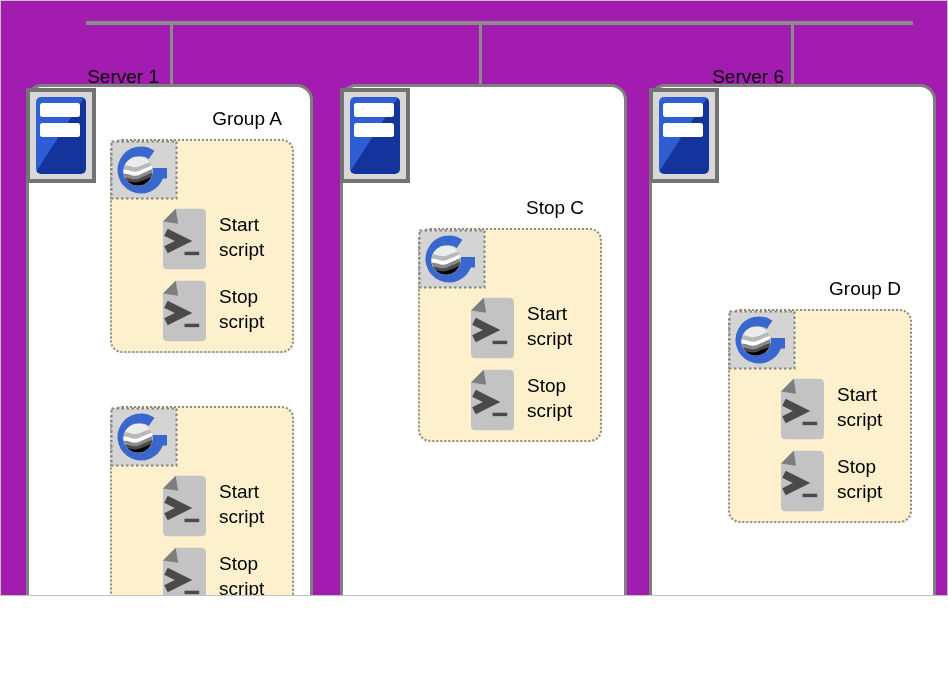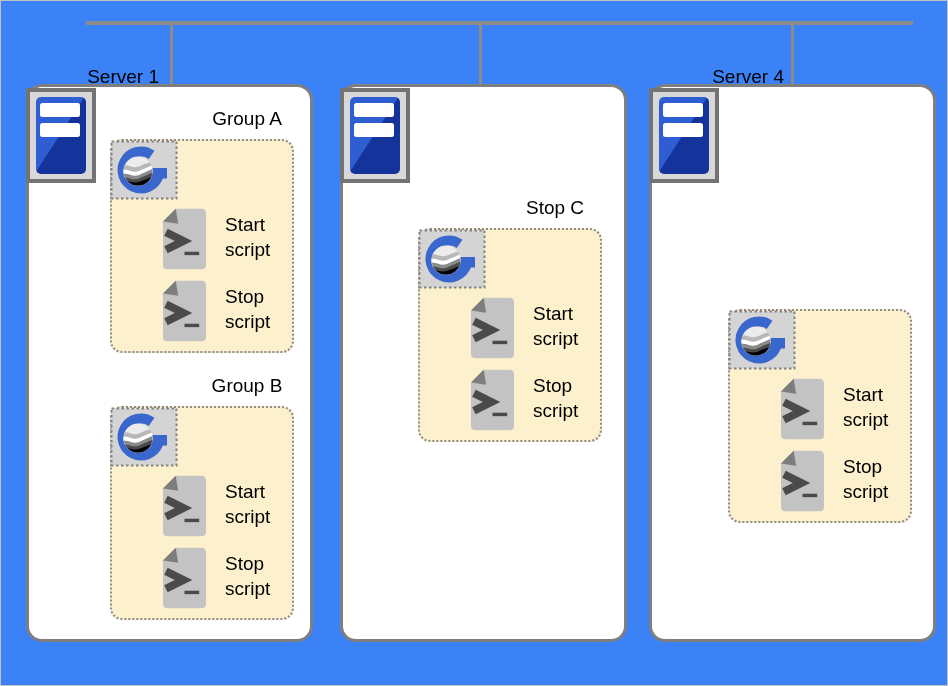--- a/index.html
+++ b/index.html
@@ -1,21 +1,21 @@
 <!DOCTYPE html>
 <html><head>
 <meta charset="utf-8">
 <style>
   html,body{margin:0;padding:0;background:#fff;}
   .canvas{
     position:relative;
-    width:948px;height:686px;
+    width:948px;height:596px;
     box-sizing:border-box;
     border:1px solid #c2c2c2;
-    background:#3b82f6;
+    background:#a21caf;
     font-family:"Liberation Sans", sans-serif;
     color:#000;
     overflow:hidden;
   }
   
   .hline{position:absolute;left:85px;top:20px;width:827px;height:4px;background:#8c8c8c;}
   .vline{position:absolute;top:22px;width:3px;height:80px;background:#8c8c8c;}
   .vline.v1{left:169px}.vline.v2{left:478px}.vline.v3{left:790px}
   
   .server-label{
@@ -45,21 +45,21 @@
   .group-label{
     position:absolute;top:-34px;left:65px;width:140px;height:24px;
     font-size:19px;line-height:24px;text-align:center;white-space:nowrap;
   }
   .gateway-icon{position:absolute;left:-2px;top:-1px;width:68px;height:60px;}
   .script-item{position:absolute;left:50px;display:flex;align-items:flex-start;}
   .script-item.start{top:66px}
   .script-item.stop{top:138px}
   .script-icon{width:45px;height:65px;flex:none;}
   .script-label{
-    margin-left:18px;padding-top:5px;width:68px;
+    margin-left:12px;padding-top:5px;width:68px;
     font-size:19px;line-height:25px;
   }
 </style>
 </head>
 <body>
 
 <svg width="0" height="0" style="position:absolute" aria-hidden="true">
   <defs>
     <linearGradient id="srvGrad" x1="0" y1="0" x2="1" y2="1">
       <stop offset="0.48" stop-color="#2e5ed2"></stop>
@@ -100,21 +100,21 @@
 </svg>
 
 <div class="canvas">
 
   <div class="hline"></div>
   <div class="vline v1"></div>
   <div class="vline v2"></div>
   <div class="vline v3"></div>
 
   <div class="server-label s1">Server 1</div>
-  <div class="server-label s3">Server 4</div>
+  <div class="server-label s3">Server 6</div>
 
   <div class="server-box s1">
     <svg class="server-icon">
         <use href="#sym-server"></use>
       </svg>
 
     <div class="group ga">
       <div class="group-label">Group A</div>
       <svg class="gateway-icon">
           <use href="#sym-gateway"></use>
@@ -127,21 +127,20 @@
       </div>
       <div class="script-item stop">
         <svg class="script-icon">
             <use href="#sym-script"></use>
           </svg>
         <div class="script-label">Stop script</div>
       </div>
     </div>
 
     <div class="group gb">
-      <div class="group-label">Group B</div>
       <svg class="gateway-icon">
           <use href="#sym-gateway"></use>
         </svg>
       <div class="script-item start">
         <svg class="script-icon">
             <use href="#sym-script"></use>
           </svg>
         <div class="script-label">Start script</div>
       </div>
       <div class="script-item stop">
@@ -177,20 +176,21 @@
       </div>
     </div>
   </div>
 
   <div class="server-box s3">
     <svg class="server-icon">
         <use href="#sym-server"></use>
       </svg>
 
     <div class="group gd">
+      <div class="group-label">Group D</div>
       <svg class="gateway-icon">
           <use href="#sym-gateway"></use>
         </svg>
       <div class="script-item start">
         <svg class="script-icon">
             <use href="#sym-script"></use>
           </svg>
         <div class="script-label">Start script</div>
       </div>
       <div class="script-item stop">

